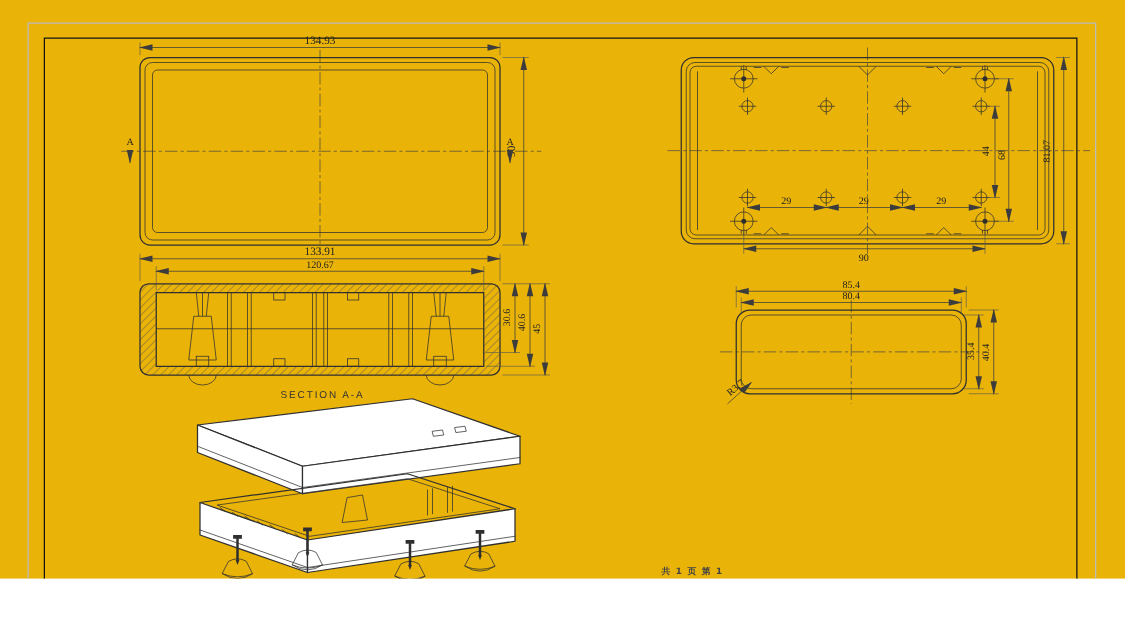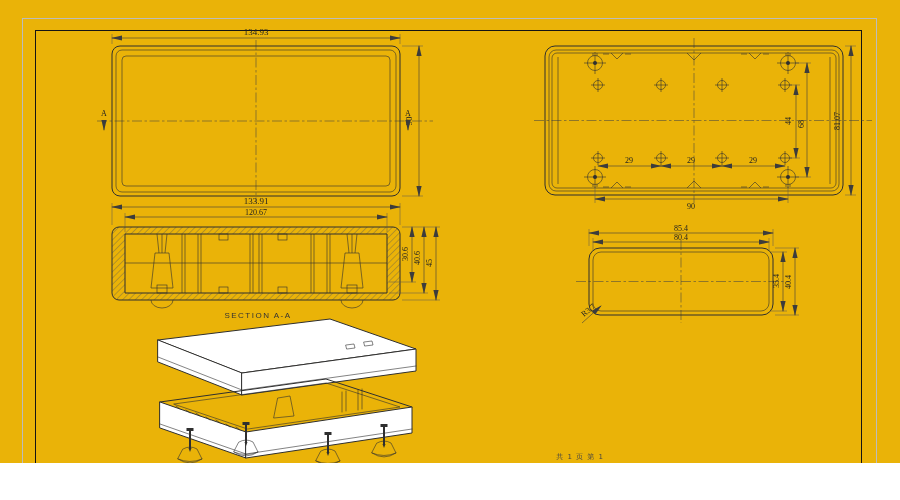--- a/index.html
+++ b/index.html
@@ -16,22 +16,22 @@
   .v-end{left:568px;top:220px;}
   .v-iso{left:128px;top:312px;}
   .obj{fill:none;stroke:#2f2f2f;stroke-width:1;}
   .obj-thin{fill:none;stroke:#2f2f2f;stroke-width:.6;}
   .dimline{fill:none;stroke:#3c3c3c;stroke-width:.6;}
   .extline{fill:none;stroke:#555;stroke-width:.5;}
   .cline{fill:none;stroke:#444;stroke-width:.55;stroke-dasharray:10 2.5 2.5 2.5;}
   .dimtxt{fill:#222;font-size:9px;font-family:"Liberation Serif",serif;text-anchor:middle;}
   .dimtxt-s{fill:#222;font-size:8px;font-family:"Liberation Serif",serif;text-anchor:middle;}
   .seclabel{fill:#333;font-size:8px;letter-spacing:1.5px;font-family:"Liberation Sans",sans-serif;text-anchor:middle;}
-  .sheet-note{position:absolute;left:464px;top:452px;width:140px;text-align:right;
-              font-family:"DejaVu Sans",sans-serif;font-size:7px;color:#444;letter-spacing:1px;}
+  .sheet-note{position:absolute;left:484px;top:452px;width:140px;text-align:center;
+              font-family:"DejaVu Sans",sans-serif;font-size:7px;color:#444;letter-spacing:1px;font-weight:bold;}
   .whitefill{fill:#ffffff;stroke:#2f2f2f;stroke-width:1;}
 </style>
 </head>
 <body>
 
 <div class="stage">
   <div class="outer-border"></div>
   <div class="frame"></div>
 
   <svg class="v-top" width="340" height="186" viewBox="0 0 340 186">

